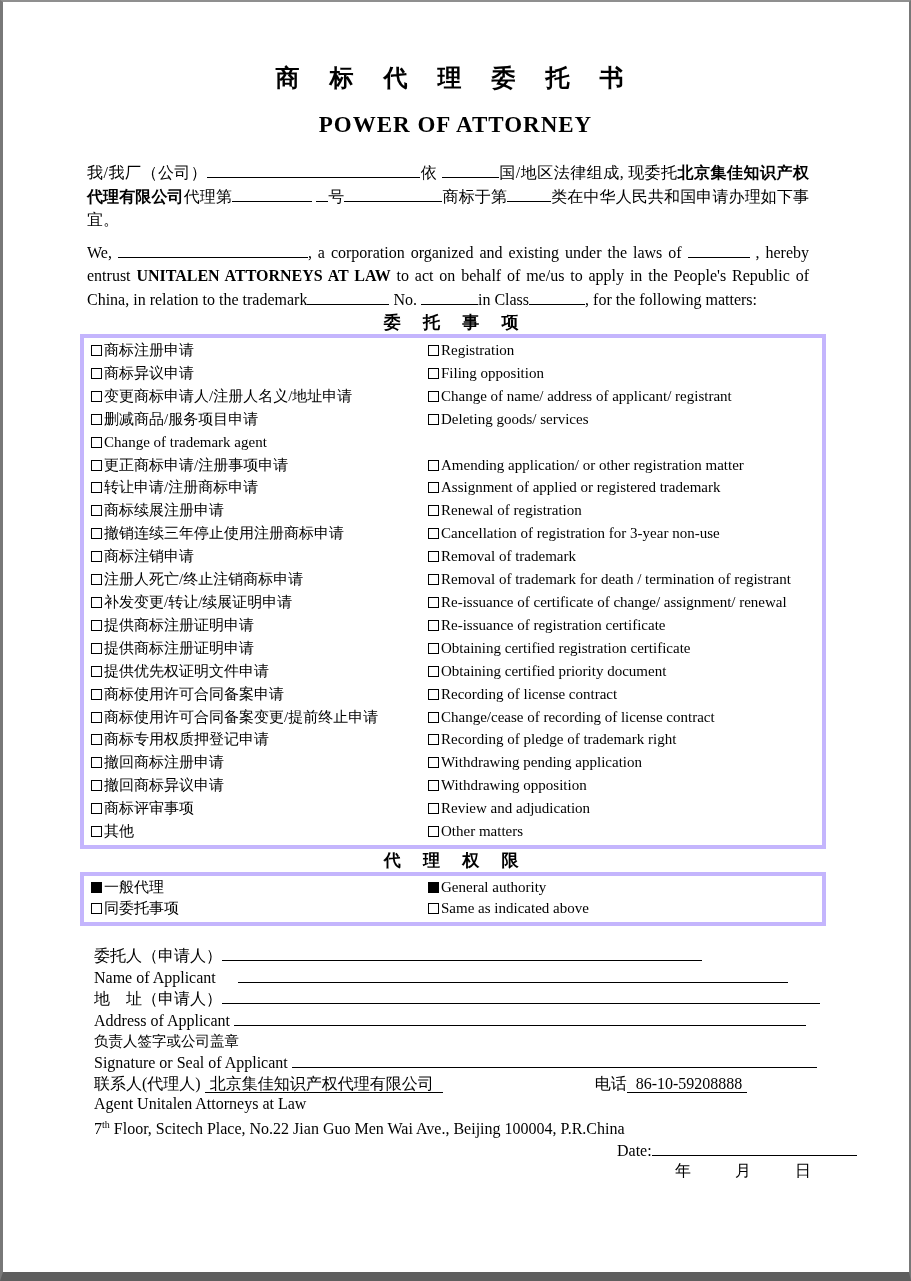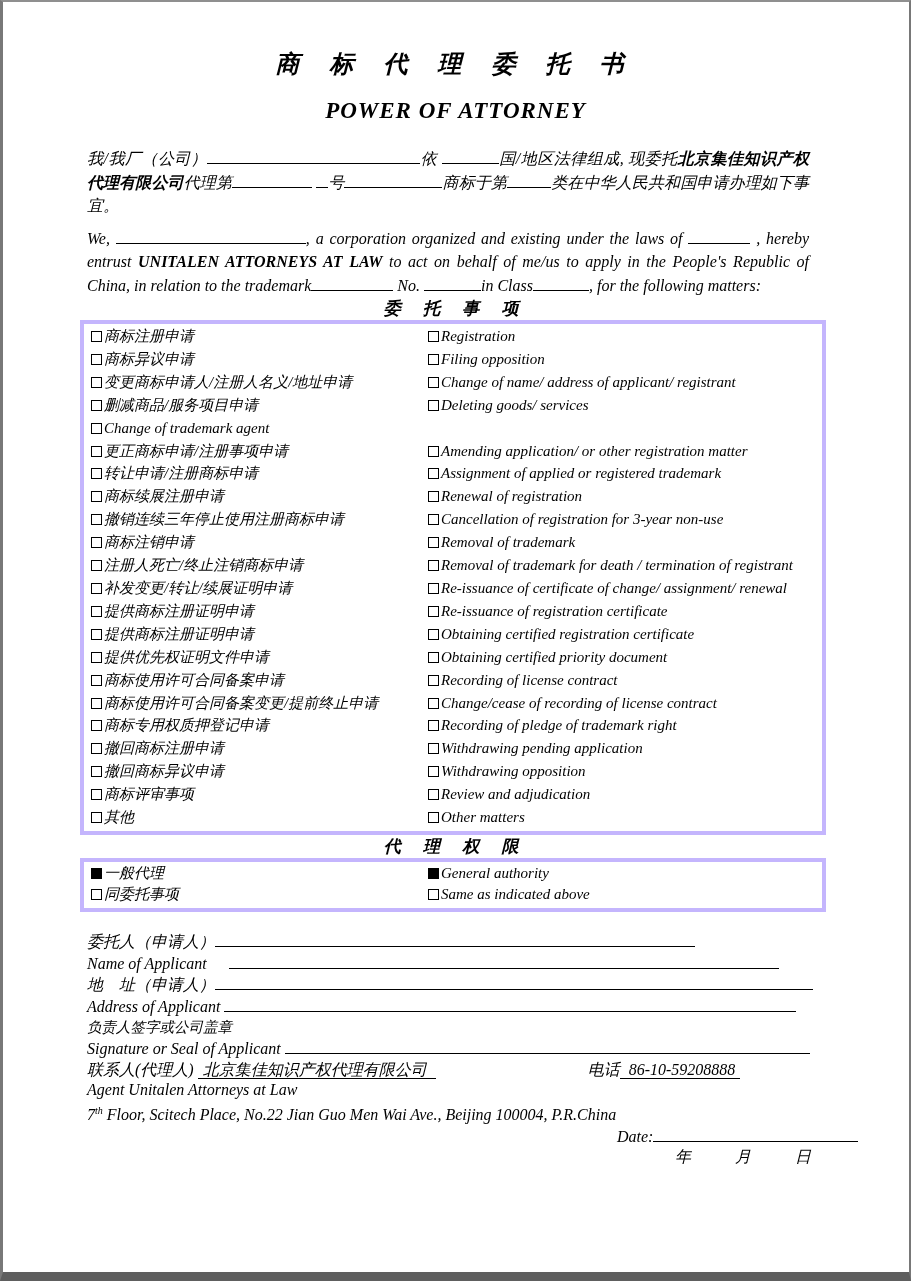--- a/index.html
+++ b/index.html
@@ -9,21 +9,21 @@
     box-sizing:border-box;
     background:#ffffff;
     color:#000;
     font-family:"Liberation Serif","DejaVu Serif",serif;
     border-left:3px solid #787878;
     border-top:2px solid #8f8f8f;
     border-right:2px solid #787878;
     border-bottom:9px solid #5e5e5e;
     overflow:hidden;
   }
-  .content { position:absolute; left:75px; top:47px; width:755px;font-style:italic; }
+  .content { position:absolute; left:75px; top:61px; width:755px; }
 
   .title-zh { text-align:center; font-size:24px; font-weight:600; letter-spacing:12px; line-height:30px; }
   .title-en { text-align:center; font-size:23px; font-weight:600; letter-spacing:1px; line-height:28px; margin-top:18px; }
 
   p.intro { margin:0; font-size:16px; line-height:23.5px; text-align:justify; padding:0 24px 0 9px; }
   p.intro.zh { margin-top:22px; }
   p.intro.en { margin-top:9px; }
 
   .blank { display:inline-block; border-bottom:1px solid #000; height:15px; vertical-align:baseline; }
   .gap { display:inline-block; height:1px; }
@@ -38,21 +38,21 @@
 
   .mrow { display:flex; font-size:15px; line-height:22.9px; padding-left:7px; }
   .mcell.left { width:337px; flex:none; white-space:nowrap; }
   .mcell.right { flex:1; white-space:nowrap; }
   .arow { display:flex; font-size:15px; line-height:21.5px; padding-left:7px; }
 
   .cb { display:inline-block; width:11px; height:11px; border:1px solid #000; margin-right:2px; vertical-align:-1px; background:#fff; box-sizing:border-box; }
   .cb.filled { background:#000; }
 
   .bottom { margin-top:19px; padding-left:9px; font-size:16px; }
-  .bline { line-height:20.6px; white-space:nowrap; }
+  .bline { line-height:20.6px; white-space:nowrap;margin-left:7px; }
   .bline.small { font-size:14.5px; }
   .bline.date-row { margin-left:530px; }
   .bline.cjk-date { margin-left:588px; letter-spacing:2px; }
 </style>
 </head>
 <body>
 
 <div class="page">
   <div class="content">
 

